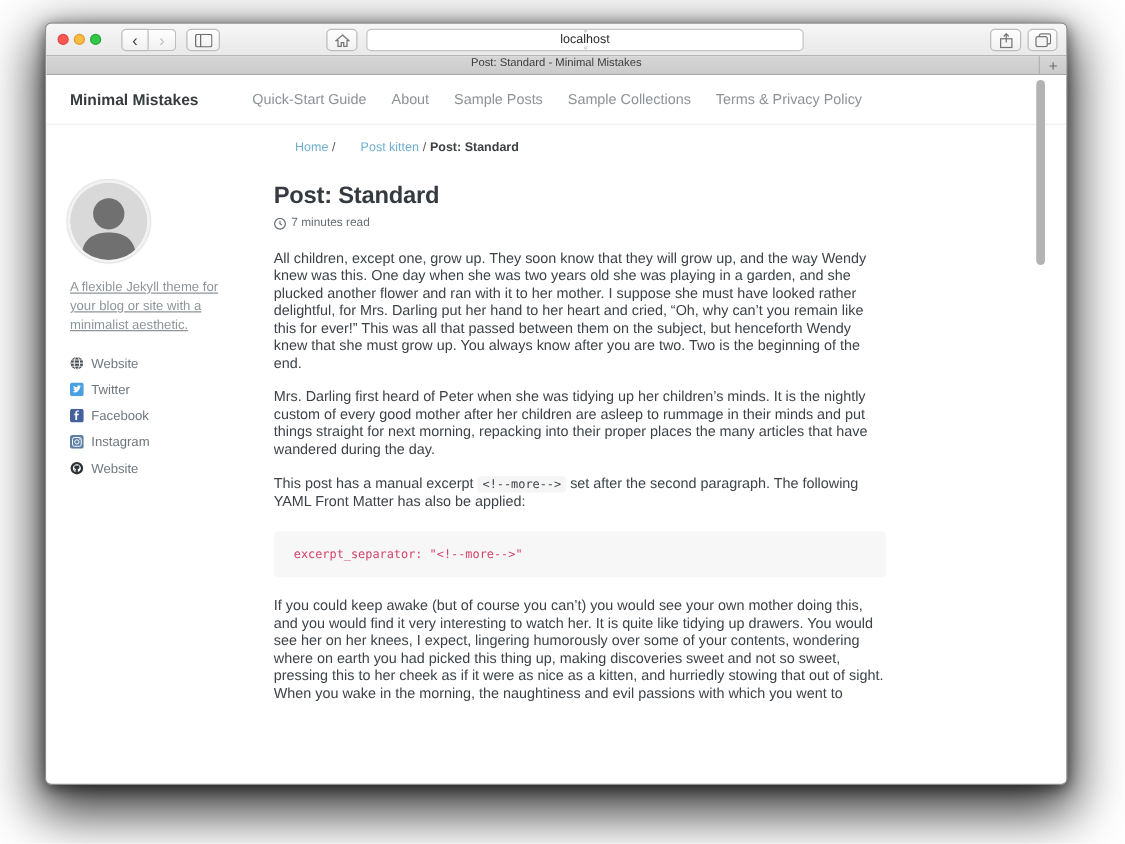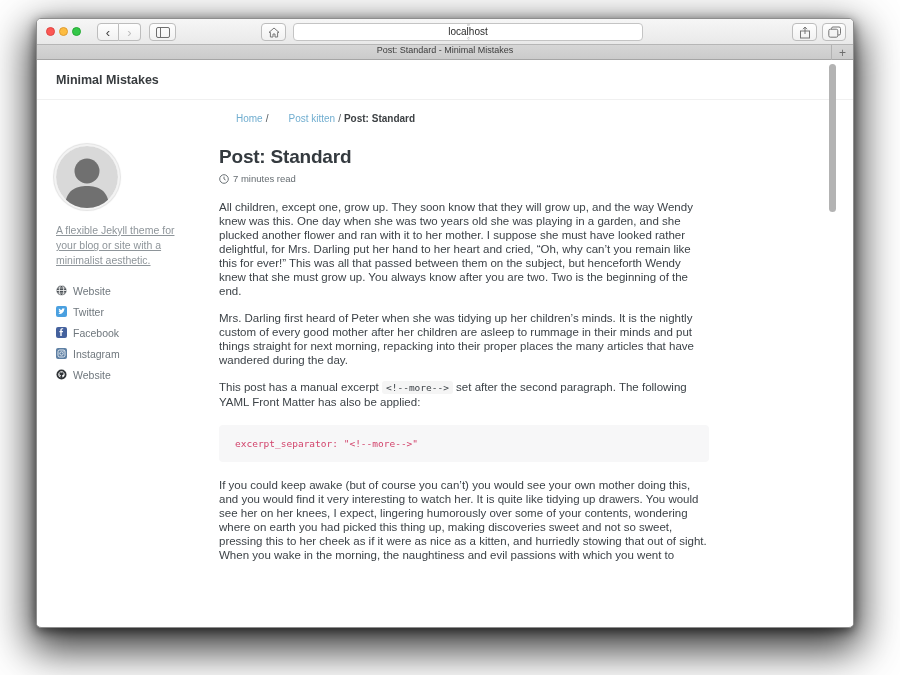--- a/index.html
+++ b/index.html
@@ -138,20 +138,27 @@
     <div class="tabbar">
       <span class="tab-title">Post: Standard - Minimal Mistakes</span>
       <span class="new-tab">+</span>
     </div>
 
     <div class="page">
       <div class="scroll-thumb"></div>
 
       <div class="masthead">
         <span class="site-title">Minimal Mistakes</span>
+        <div class="mast-nav">
+          <span class="navlink">Quick-Start Guide</span>
+          <span class="navlink">About</span>
+          <span class="navlink">Sample Posts</span>
+          <span class="navlink">Sample Collections</span>
+          <span class="navlink">Terms &amp; Privacy Policy</span>
+        </div>
       </div>
 
       <div class="breadcrumb">
         <a>Home</a><span class="sep">/</span><a>Post kitten</a><span class="sep">/</span><span class="current">Post: Standard</span>
       </div>
 
       <div class="content-row">
 
         <div class="side">
           <div class="avatar">

